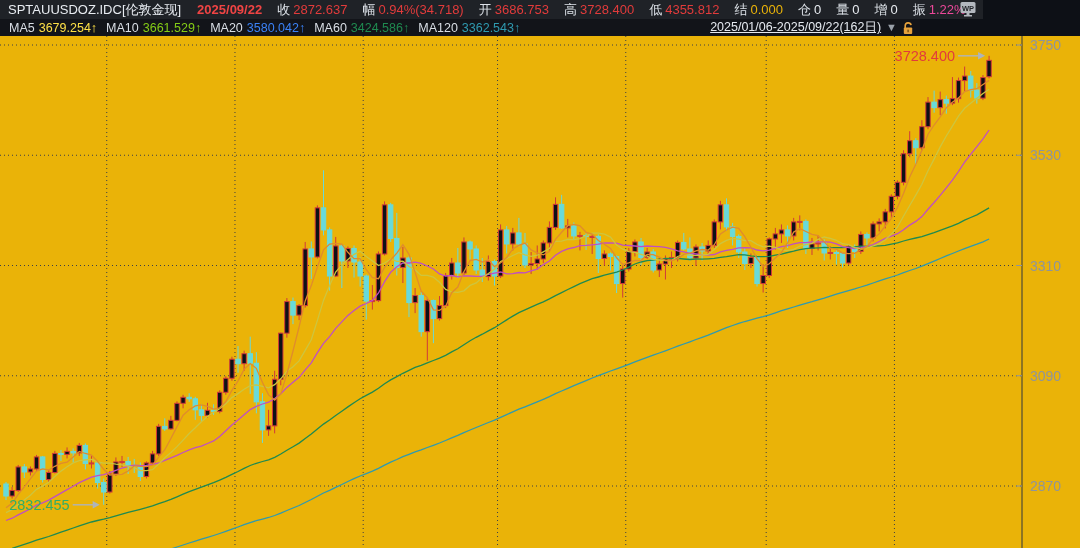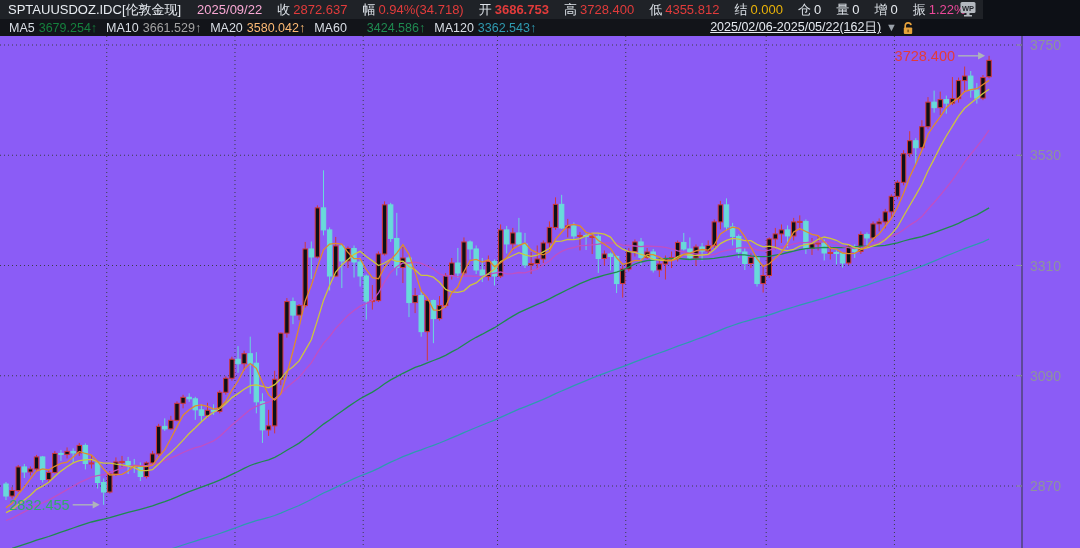--- a/index.html
+++ b/index.html
@@ -1,48 +1,48 @@
 <!DOCTYPE html>
 <html><head>
 <meta charset="utf-8">
 <style>
   html,body{margin:0;padding:0;background:#0d1016;width:1080px;height:548px;overflow:hidden;
     font-family:"Liberation Sans","DejaVu Sans",sans-serif;-webkit-font-smoothing:antialiased;}
   .titlebar{position:absolute;left:0;top:0;width:983px;height:19px;background:#1f2227;
     display:flex;align-items:center;font-size:13px;color:#e2e6ec;white-space:nowrap;}
   .titlebar .sym{margin-left:8px;color:#e8ecf1;}
-  .titlebar .date{margin-left:16px;color:#f9a8d4;}
+  .titlebar .date{margin-left:16px;color:#ef4444;font-weight:bold;}
   .hfield{margin-left:15px;display:inline-flex;align-items:center;}
   .hfield .lbl{color:#dde2e8;margin-right:3px;}
   .mabar{position:absolute;left:0;top:19px;width:920px;height:17px;background:#121419;
     border-bottom:1px solid #1d2127;display:flex;align-items:center;font-size:12.5px;color:#d9dee5;white-space:nowrap;}
   .maitem{margin-left:9px;display:inline-flex;align-items:center;}
   .maitem .lbl{color:#d9dee5;margin-right:4px;}
   .range-cluster{position:absolute;right:5px;top:0;height:17px;display:flex;align-items:center;gap:5px;}
   .range-text{color:#e6eaf0;text-decoration:underline;cursor:pointer;}
   .dd-icon{color:#9aa1a9;font-size:11px;cursor:pointer;line-height:1;}
   .wp-icon{position:absolute;right:6px;top:1px;cursor:pointer;text-align:center;}
-  .chartwrap{position:absolute;left:0;top:36px;width:1080px;height:512px;background:#8b5cf6;}
+  .chartwrap{position:absolute;left:0;top:36px;width:1080px;height:512px;background:#eab308;}
   svg text{font-family:"Liberation Sans","DejaVu Sans",sans-serif;}
 </style>
 </head>
 <body>
 
 <div class="titlebar">
   <span class="sym">SPTAUUSDOZ.IDC[伦敦金现]</span>
   <span class="date">2025/09/22</span>
   <span id="header-fields"><span class="hfield">
         <span class="lbl">收</span>
         <span style="color: rgb(226, 59, 59);">2872.637</span>
       </span><span class="hfield">
         <span class="lbl">幅</span>
         <span style="color: rgb(226, 59, 59); text-align: center;">0.94%(34.718)</span>
       </span><span class="hfield">
         <span class="lbl">开</span>
-        <span style="color: rgb(226, 59, 59); font-weight: bold;">3686.753</span>
+        <span style="color: rgb(226, 59, 59);">3686.753</span>
       </span><span class="hfield">
         <span class="lbl">高</span>
         <span style="color: rgb(226, 59, 59);">3728.400</span>
       </span><span class="hfield">
         <span class="lbl">低</span>
         <span style="color: rgb(226, 59, 59);">4355.812</span>
       </span><span class="hfield">
         <span class="lbl">结</span>
         <span style="color: #eab308;">0.000</span>
       </span><span class="hfield">
@@ -64,36 +64,36 @@
       <text x="9" y="9.5" text-anchor="middle" font-size="7.5" font-weight="bold" fill="#23262b">WP</text>
       <rect x="7.5" y="12" width="3" height="2" fill="#b3b8bf"></rect>
       <rect x="5" y="14" width="8" height="1.5" fill="#b3b8bf"></rect>
     </svg>
   </span>
 </div>
 
 <div class="mabar">
   <span id="ma-items"><span class="maitem">
         <span class="lbl">MA5</span>
-        <span style="color: #15803d;">3679.254↑</span>
+        <span style="color: #fde047;">3679.254↑</span>
       </span><span class="maitem">
         <span class="lbl">MA10</span>
-        <span style="color: #a3a3a3;">3661.529↑</span>
+        <span style="color: #84cc16;">3661.529↑</span>
       </span><span class="maitem">
         <span class="lbl">MA20</span>
-        <span style="color: #fdba74;">3580.042↑</span>
+        <span style="color: #3b82f6;">3580.042↑</span>
       </span><span class="maitem">
         <span class="lbl">MA60</span>
-        <span style="color: rgb(31, 138, 80); margin-left: 16px;">3424.586↑</span>
+        <span style="color: rgb(31, 138, 80);">3424.586↑</span>
       </span><span class="maitem">
         <span class="lbl">MA120</span>
         <span style="color: rgb(47, 154, 176);">3362.543↑</span>
       </span></span>
   <span class="range-cluster">
-    <span class="range-text">2025/02/06-2025/05/22(162日)</span>
+    <span class="range-text">2025/01/06-2025/09/22(162日)</span>
     <span class="dd-icon">▼</span>
     <span style="display:inline-flex;cursor:pointer;">
       <svg width="13" height="14" viewBox="0 0 13 14">
         <path d="M3.2 7 V4.6 a3 3 0 0 1 5.9 -0.5" fill="none" stroke="#e6a23c" stroke-width="1.6"></path>
         <rect x="1.8" y="6.5" width="8.4" height="6.5" rx="1" fill="#e6a23c"></rect>
         <rect x="5.4" y="8.6" width="1.4" height="2.6" fill="#4a3witness10" fill-opacity="0"></rect>
         <rect x="5.4" y="8.6" width="1.4" height="2.6" fill="#7a5210"></rect>
       </svg>
     </span>
   </span>

